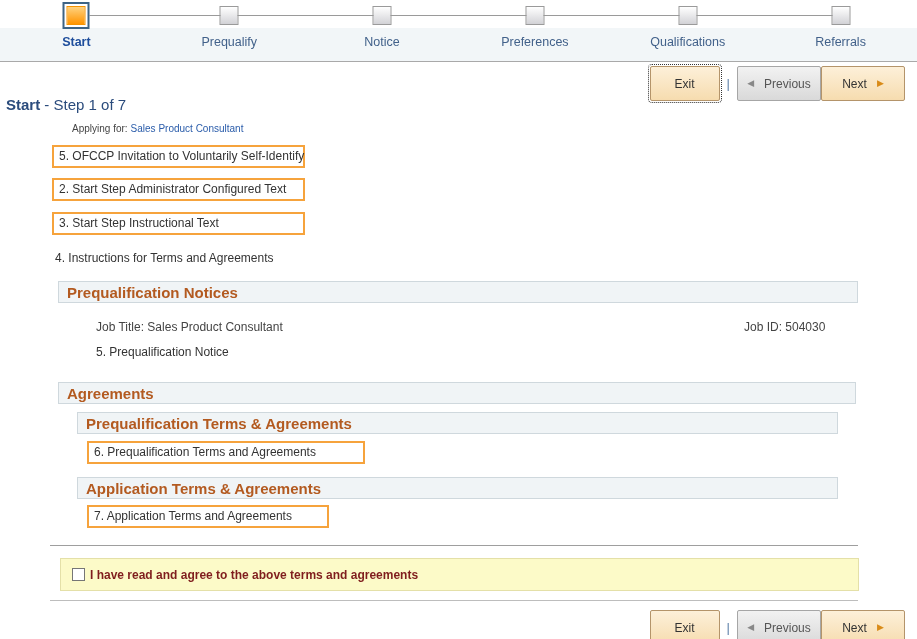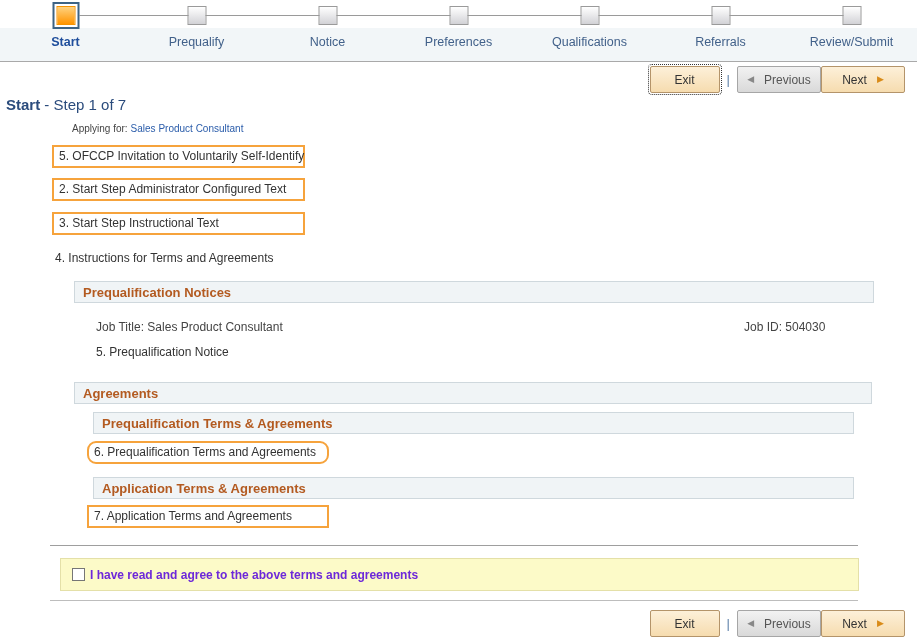--- a/index.html
+++ b/index.html
@@ -107,21 +107,21 @@
   }
   .toolbar-inner {
     position: absolute;
     right: 12px;
     top: 4px;
     display: flex;
     align-items: center;
   }
   .btn {
     box-sizing: border-box;
-    height: 27px;
+    height: 35px;
     min-width: 68px;
     padding: 0 0;
     font-family: "Liberation Sans", sans-serif;
     font-size: 12px;
     color: #333333;
     border: 1px solid #b4946a;
     border-radius: 2px;
     background: linear-gradient(#fdf0d9, #f6dcaf);
     cursor: pointer;
     display: inline-flex;
@@ -199,25 +199,24 @@
 
   
   .section-header {
     position: absolute;
     box-sizing: border-box;
     height: 22px;
     background: #f0f4f6;
     border: 1px solid #cfd8dd;
     color: #b35a20;
     font-weight: bold;
-    font-size: 13px;
+    font-size: 15px;
     display: flex;
     align-items: center;
     padding-left: 8px;
-    margin-left: 16px;
   }
   #hdr-prequal-notices { left: 58px; top: 281px; width: 800px; }
   #hdr-agreements      { left: 58px; top: 382px; width: 798px; }
   #hdr-prequal-terms   { left: 77px; top: 412px; width: 761px; }
   #hdr-app-terms       { left: 77px; top: 477px; width: 761px; }
 
   .job-title-line {
     position: absolute;
     left: 96px;
     top: 320px;
@@ -229,21 +228,21 @@
     left: 744px;
     top: 320px;
     font-size: 12px;
     color: #444444;
   }
   #item-5 {
     position: absolute;
     left: 96px;
     top: 345px;
   }
-  #item-6 { position: absolute; left: 87px; top: 441px; width: 242px; border-radius: 9px; }
+  #item-6 { position: absolute; left: 87px; top: 441px; width: 278px; }
   #item-7 { position: absolute; left: 87px; top: 505px; width: 242px; }
 
   
   .divider {
     position: absolute;
     left: 50px;
     top: 545px;
     width: 808px;
     height: 1px;
     background: #9e9e9e;
@@ -269,21 +268,21 @@
     box-sizing: border-box;
     border: 1px solid #767676;
     background: #ffffff;
     margin: 0 5px 0 0;
     cursor: pointer;
     flex: 0 0 auto;
   }
   .agree-label {
     font-size: 12px;
     font-weight: bold;
-    color: #6d28d9;
+    color: #7f1d1d;
     cursor: pointer;
   }
 
   .bottom-divider {
     position: absolute;
     left: 50px;
     top: 600px;
     width: 808px;
     height: 1px;
     background: #bdbdbd;
@@ -340,26 +339,20 @@
       <div class="train-label">Qualifications</div>
     </div>
 
     <div class="train-step">
       <div class="connector-left"></div>
       <div class="connector-right"></div>
       <div class="marker"></div>
       <div class="train-label">Referrals</div>
     </div>
 
-    <div class="train-step">
-      <div class="connector-left"></div>
-
-      <div class="marker"></div>
-      <div class="train-label">Review/Submit</div>
-    </div>
 
   </div>
 </div>
 
 <div class="toolbar" id="top-toolbar">
   <div class="toolbar-inner">
     <button class="btn exit focused">Exit</button>
     <span class="btn-sep">|</span>
     <button class="btn gray prev">
       <span class="arrow left">◀</span>

